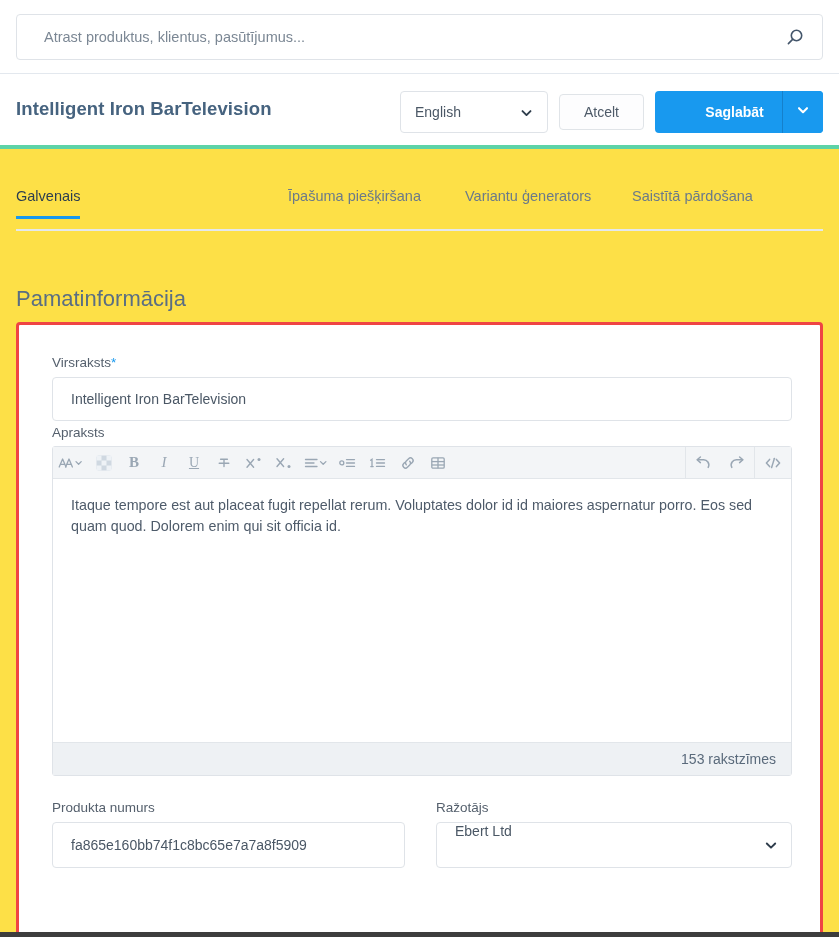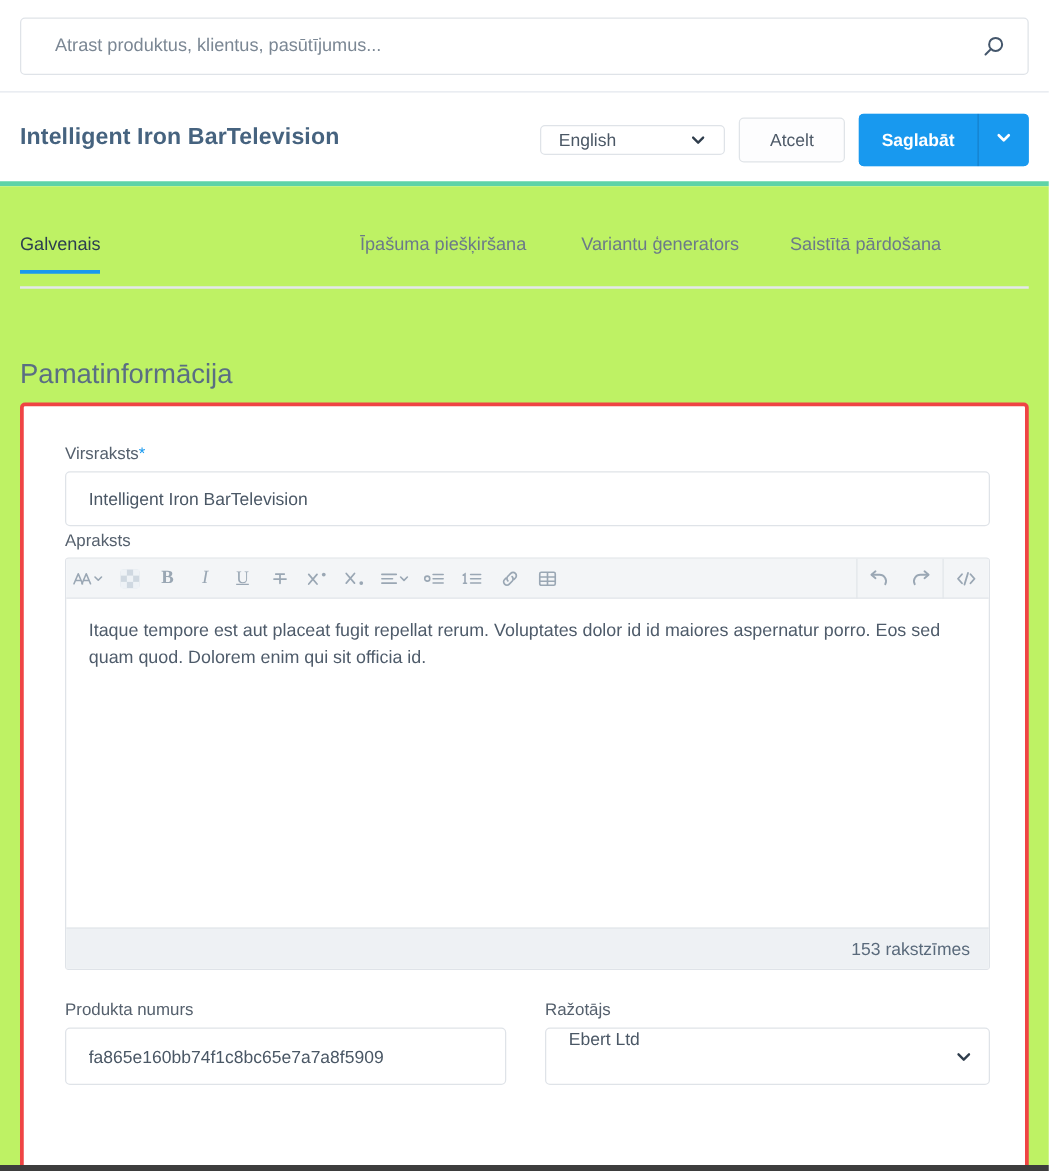--- a/index.html
+++ b/index.html
@@ -64,21 +64,21 @@
   }
   .header-actions {
     position: absolute;
     right: 16px; top: 16px;
     display: flex;
     align-items: center;
     gap: 11px;
   }
   .lang-select {
     position: relative;
-    width: 148px; height: 24px;
+    width: 148px; height: 42px;
     border: 1px solid #dfe3e8;
     border-radius: 4px;
     background: #fff;
     display: flex;
     align-items: center;
     cursor: pointer;
   }
   .lang-select .lbl {
     margin-left: 14px;
     font-size: 14px;
@@ -110,20 +110,21 @@
   }
   .btn-save {
     width: 95px; height: 42px;
     border: none;
     background: #1899ef;
     color: #ffffff;
     font-family: "Liberation Sans", sans-serif;
     font-size: 14px;
     font-weight: bold;
     cursor: pointer;
+    margin-left: 32px;
   }
   .btn-save-caret {
     width: 41px; height: 42px;
     border: none;
     border-left: 1px solid #1580cb;
     background: #1899ef;
     color: #fff;
     display: flex; align-items: center; justify-content: center;
     cursor: pointer;
   }
@@ -132,21 +133,21 @@
     left: 0; top: 145px;
     width: 839px; height: 4px;
     background: #5ed3a7;
   }
 
   
   .content {
     position: absolute;
     left: 0; top: 149px;
     width: 839px; height: 783px;
-    background: #bef264;
+    background: #fde047;
   }
 
   .tabs {
     position: absolute;
     left: 16px; top: 39px;
     width: 807px; height: 43px;
     border-bottom: 2px solid #e4e8ec;
   }
   .tab {
     position: absolute;

